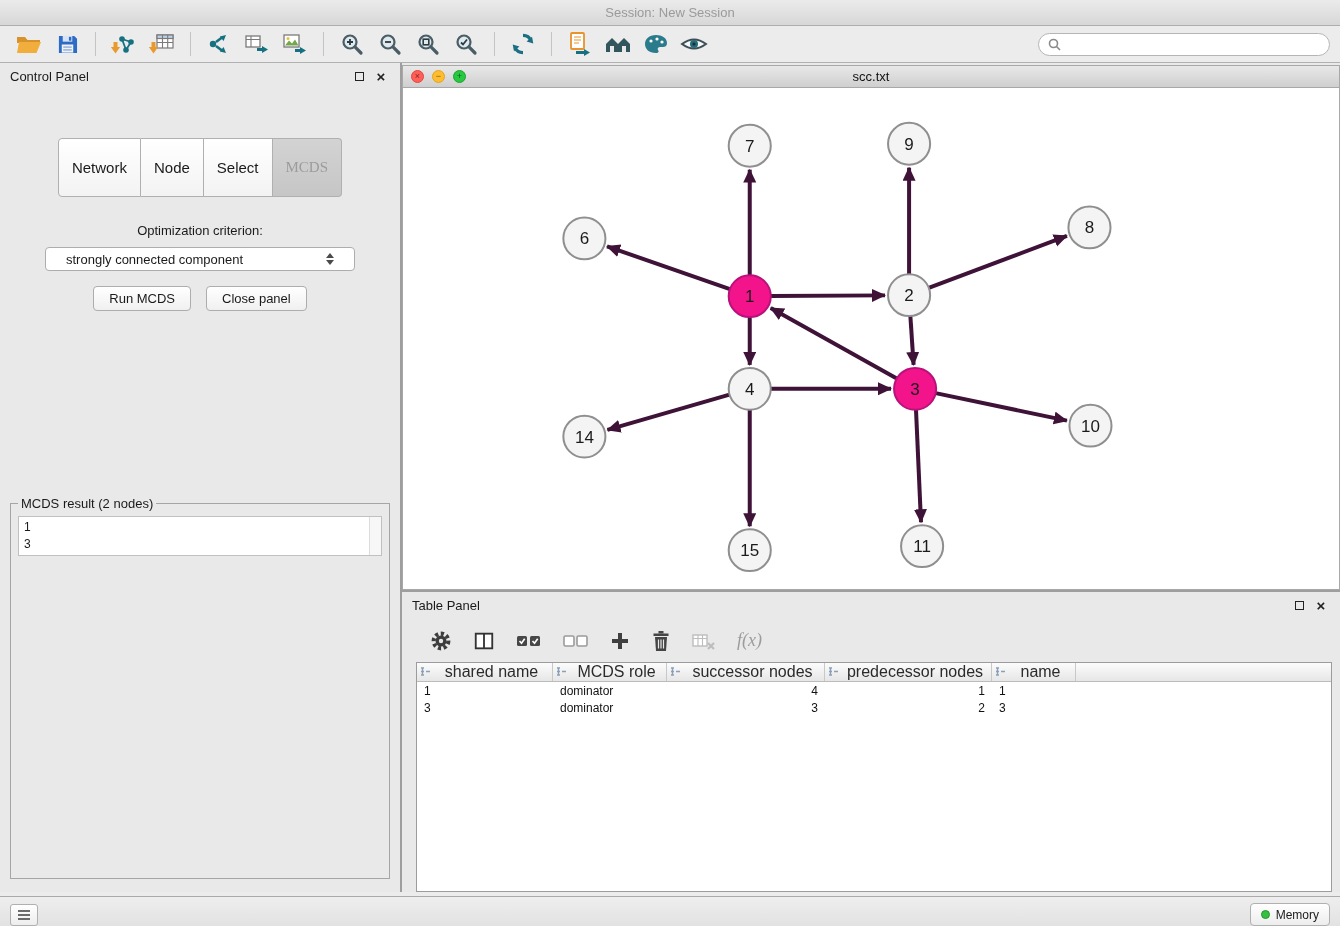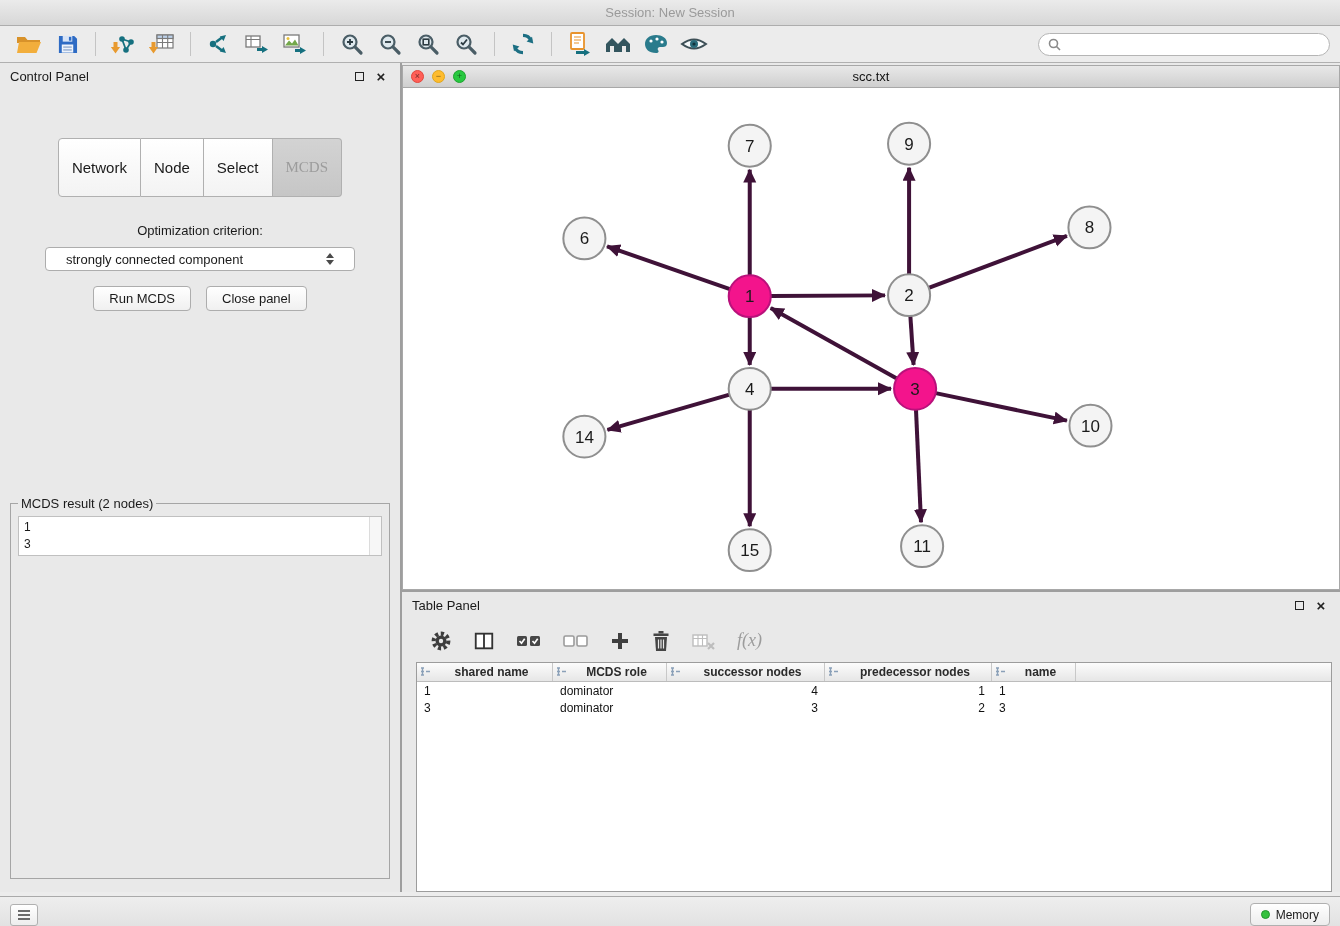--- a/index.html
+++ b/index.html
@@ -171,23 +171,23 @@
     background: #fff; border: 1px solid #9c9c9c;
     display: flex; flex-direction: column; min-height: 0; overflow: hidden;
   }
   .thead {
     display: flex; height: 19px; flex: 0 0 19px;
     background: linear-gradient(#fcfcfc, #e6e6e6);
     border-bottom: 1px solid #bcbcbc;
   }
   .th {
     display: flex; align-items: center; justify-content: center;
-    font-size: 12px; color: #2b2b2b;
+    font-size: 16px; color: #2b2b2b;
     border-right: 1px solid #c8c8c8;
-    position: relative; padding: 0 4px 0 18px; font-weight: bold;
+    position: relative; padding: 0 4px 0 18px;
   }
   .th-fill { flex: 1; border-right: none; padding: 0; }
   .hicon { position: absolute; left: 3px; top: 3px; display: inline-flex; }
   .trow { display: flex; height: 17px; flex: 0 0 17px; font-size: 12px; }
   .td { padding: 0 7px; display: flex; align-items: center; color: #111; }
   .tp-tabs-strip { height: 35px; flex: 0 0 35px; display: flex; align-items: center; justify-content: center; }
 
   
   .statusbar {
     position: absolute; left: 0; right: 0; bottom: 0; height: 30px;

